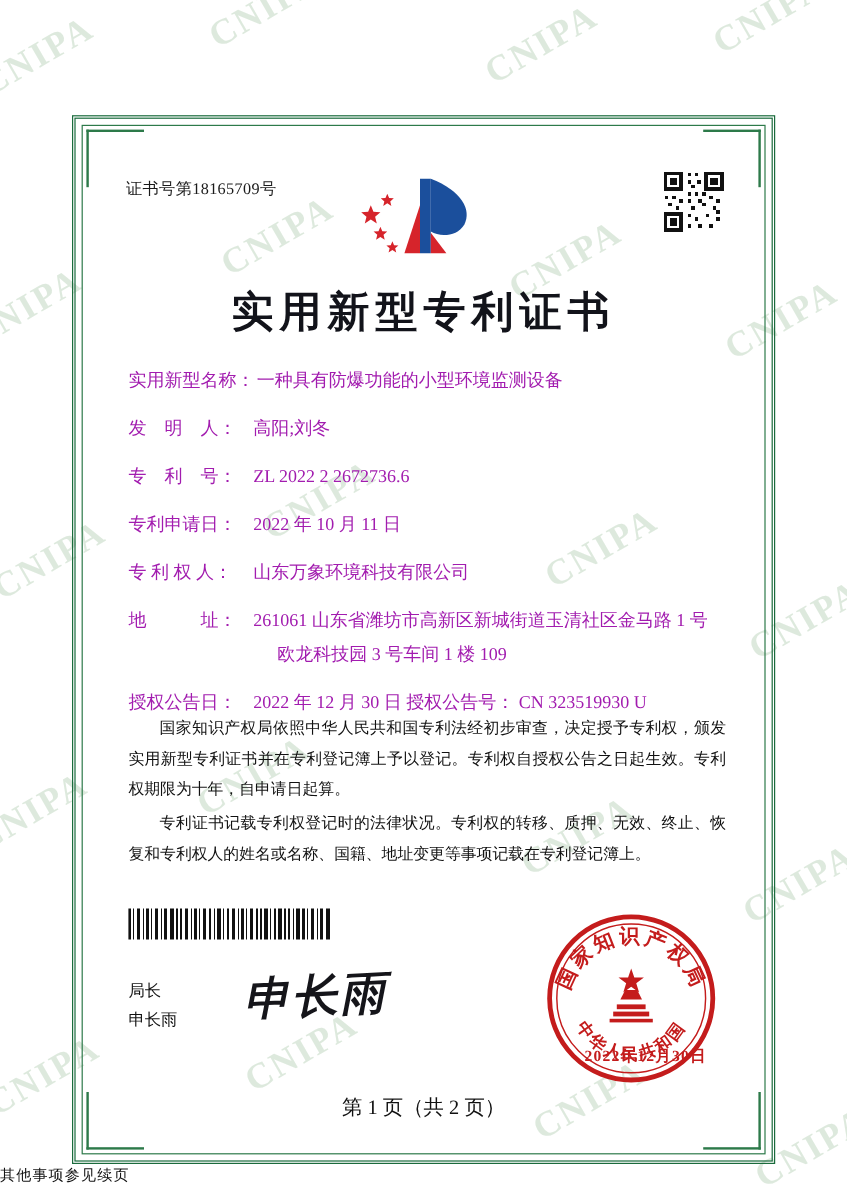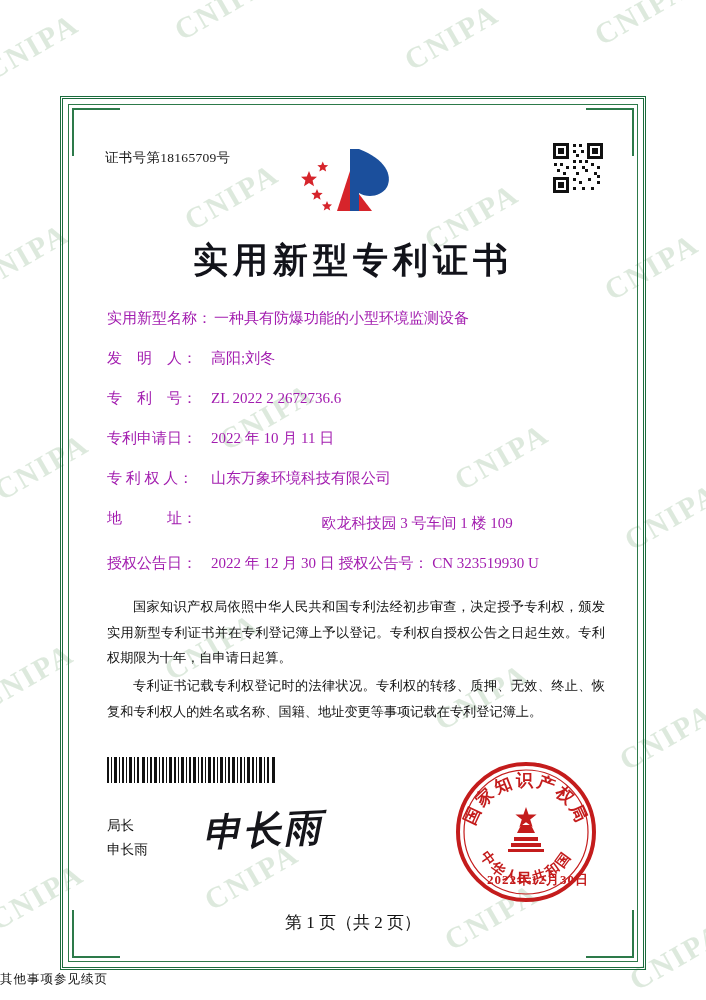--- a/index.html
+++ b/index.html
@@ -133,21 +133,20 @@
     white-space: nowrap;
   }
   .row .val {
     flex: 1 1 auto;
     padding-left: 8px;
   }
   .row .val .sub {
     display: block;
     padding-left: 20px;
     margin-top: 5px;
-    text-align: center;
   }
 
   
   .body-text {
     position: absolute;
     left: 44px;
     right: 38px;
     top: 495px;
     font-size: 13.2px;
     line-height: 1.95;
@@ -349,20 +348,21 @@
       </div>
 
       <div class="row">
         <div class="lbl">专 利 权 人：</div>
         <div class="val">山东万象环境科技有限公司</div>
       </div>
 
       <div class="row">
         <div class="lbl">地　　　址：</div>
         <div class="val">
+          <span>261061 山东省潍坊市高新区新城街道玉清社区金马路 1 号</span>
           <span class="sub">欧龙科技园 3 号车间 1 楼 109</span>
         </div>
       </div>
 
       <div class="row">
         <div class="lbl">授权公告日：</div>
         <div class="val">
           <span>2022 年 12 月 30 日</span>
           <span class="val2label">授权公告号：</span>
           <span>CN 323519930 U</span>

